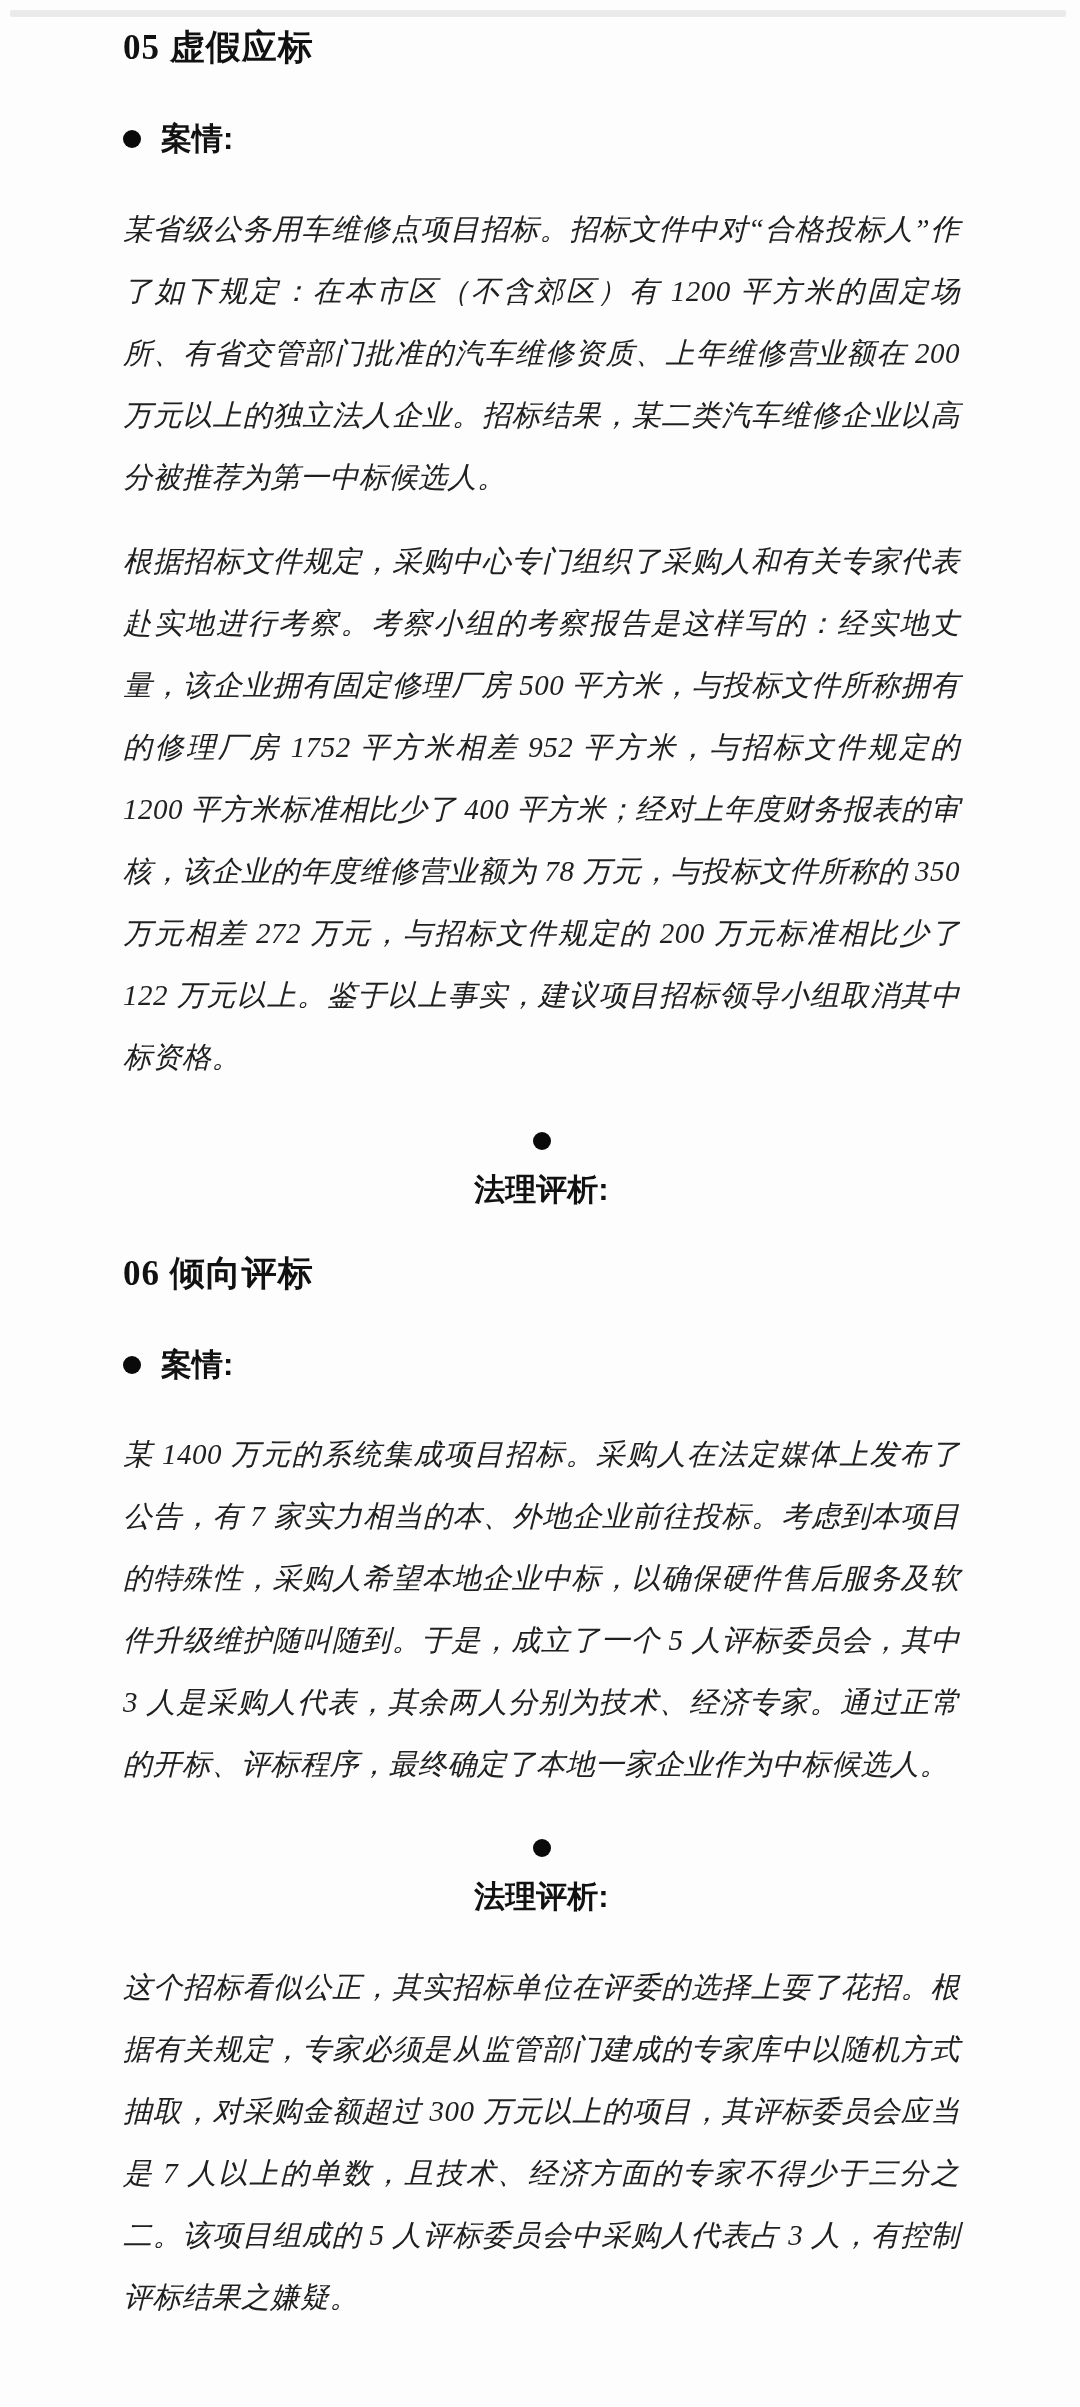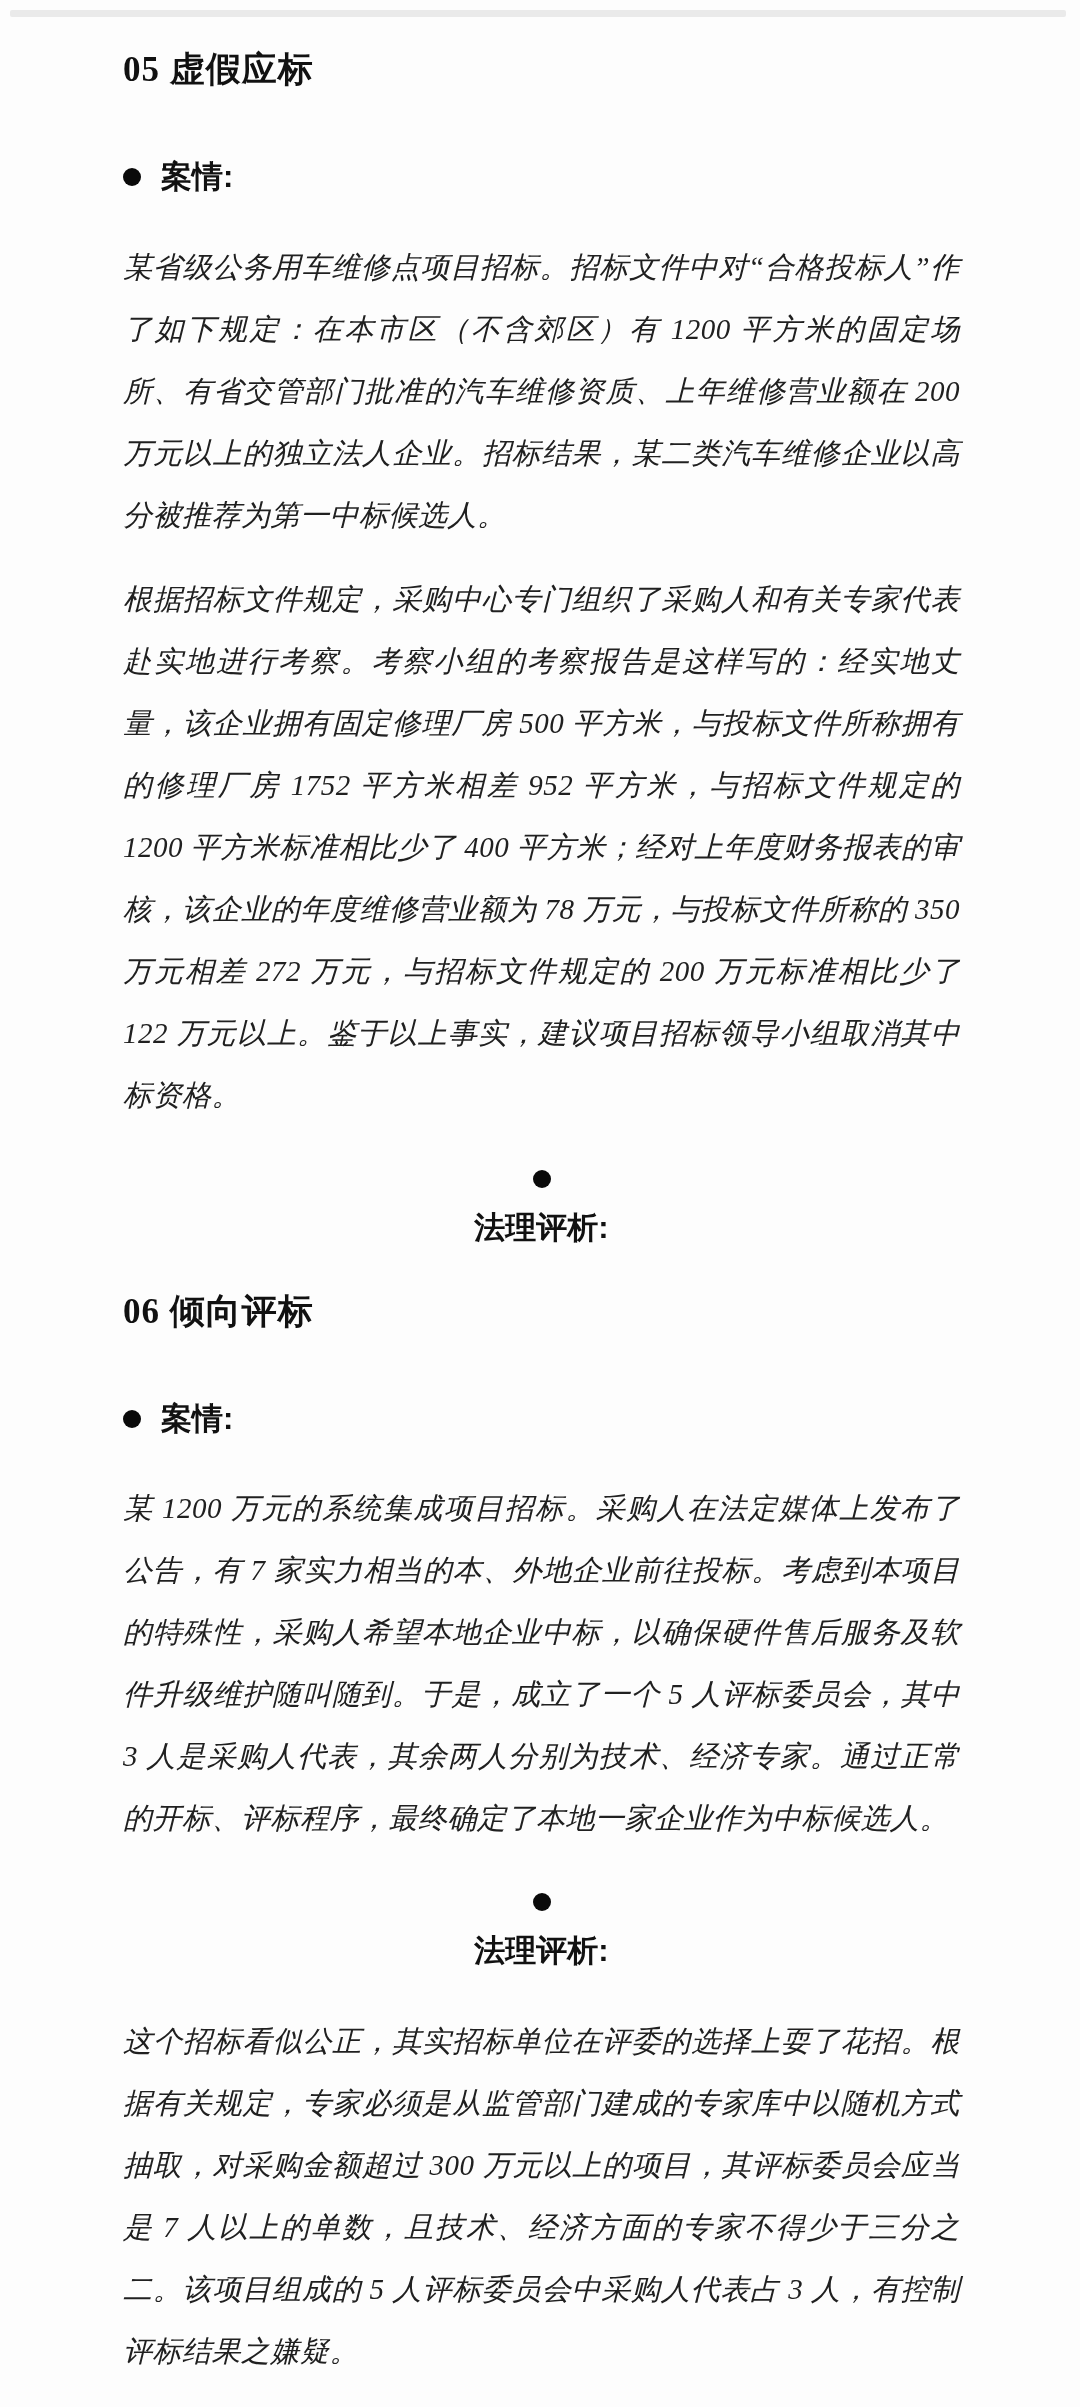--- a/index.html
+++ b/index.html
@@ -22,33 +22,33 @@
     position: absolute;
     top: 10px;
     left: 10px;
     right: 14px;
     height: 7px;
     background: #eaeaea;
     border-radius: 2px;
   }
   .section-heading {
     margin: 0;
-    padding-top: 46px;
+    padding-top: 24px;
     font-family: "Liberation Serif", "DejaVu Serif", serif;
     font-weight: 700;
     font-size: 35px;
     line-height: 1.35;
     color: #111111;
     letter-spacing: 1px;
   }
   .bullet-heading {
     display: flex;
     align-items: center;
     gap: 20px;
-    margin-top: 64px;
+    margin-top: 48px;
     font-family: "Liberation Sans", "DejaVu Sans", sans-serif;
     font-weight: 700;
     font-size: 31px;
     line-height: 1.3;
     color: #111111;
   }
   .bullet-dot {
     flex: 0 0 auto;
     width: 18px;
     height: 18px;
@@ -102,21 +102,21 @@
   </section>
 
   <section class="section">
     <h2 class="section-heading">06 倾向评标</h2>
 
     <div class="bullet-heading">
       <span class="bullet-dot"></span>
       <span>案情:</span>
     </div>
 
-    <p class="body-paragraph">某 1200 万元的系统集成项目招标。采购人在法定媒体上发布了公告，有 7 家实力相当的本、外地企业前往投标。考虑到本项目的特殊性，采购人希望本地企业中标，以确保硬件售后服务及软件升级维护随叫随到。于是，成立了一个 5 人评标委员会，其中 3 人是采购人代表，其余两人分别为技术、经济专家。通过正常的开标、评标程序，最终确定了本地一家企业作为中标候选人。</p>
+    <p class="body-paragraph">某 1400 万元的系统集成项目招标。采购人在法定媒体上发布了公告，有 7 家实力相当的本、外地企业前往投标。考虑到本项目的特殊性，采购人希望本地企业中标，以确保硬件售后服务及软件升级维护随叫随到。于是，成立了一个 5 人评标委员会，其中 3 人是采购人代表，其余两人分别为技术、经济专家。通过正常的开标、评标程序，最终确定了本地一家企业作为中标候选人。</p>
 
     <div class="bullet-heading">
       <span class="bullet-dot"></span>
       <span>法理评析:</span>
     </div>
 
     <p class="body-paragraph">这个招标看似公正，其实招标单位在评委的选择上耍了花招。根据有关规定，专家必须是从监管部门建成的专家库中以随机方式抽取，对采购金额超过 300 万元以上的项目，其评标委员会应当是 7 人以上的单数，且技术、经济方面的专家不得少于三分之二。该项目组成的 5 人评标委员会中采购人代表占 3 人，有控制评标结果之嫌疑。</p>
   </section>
 </div>
 

